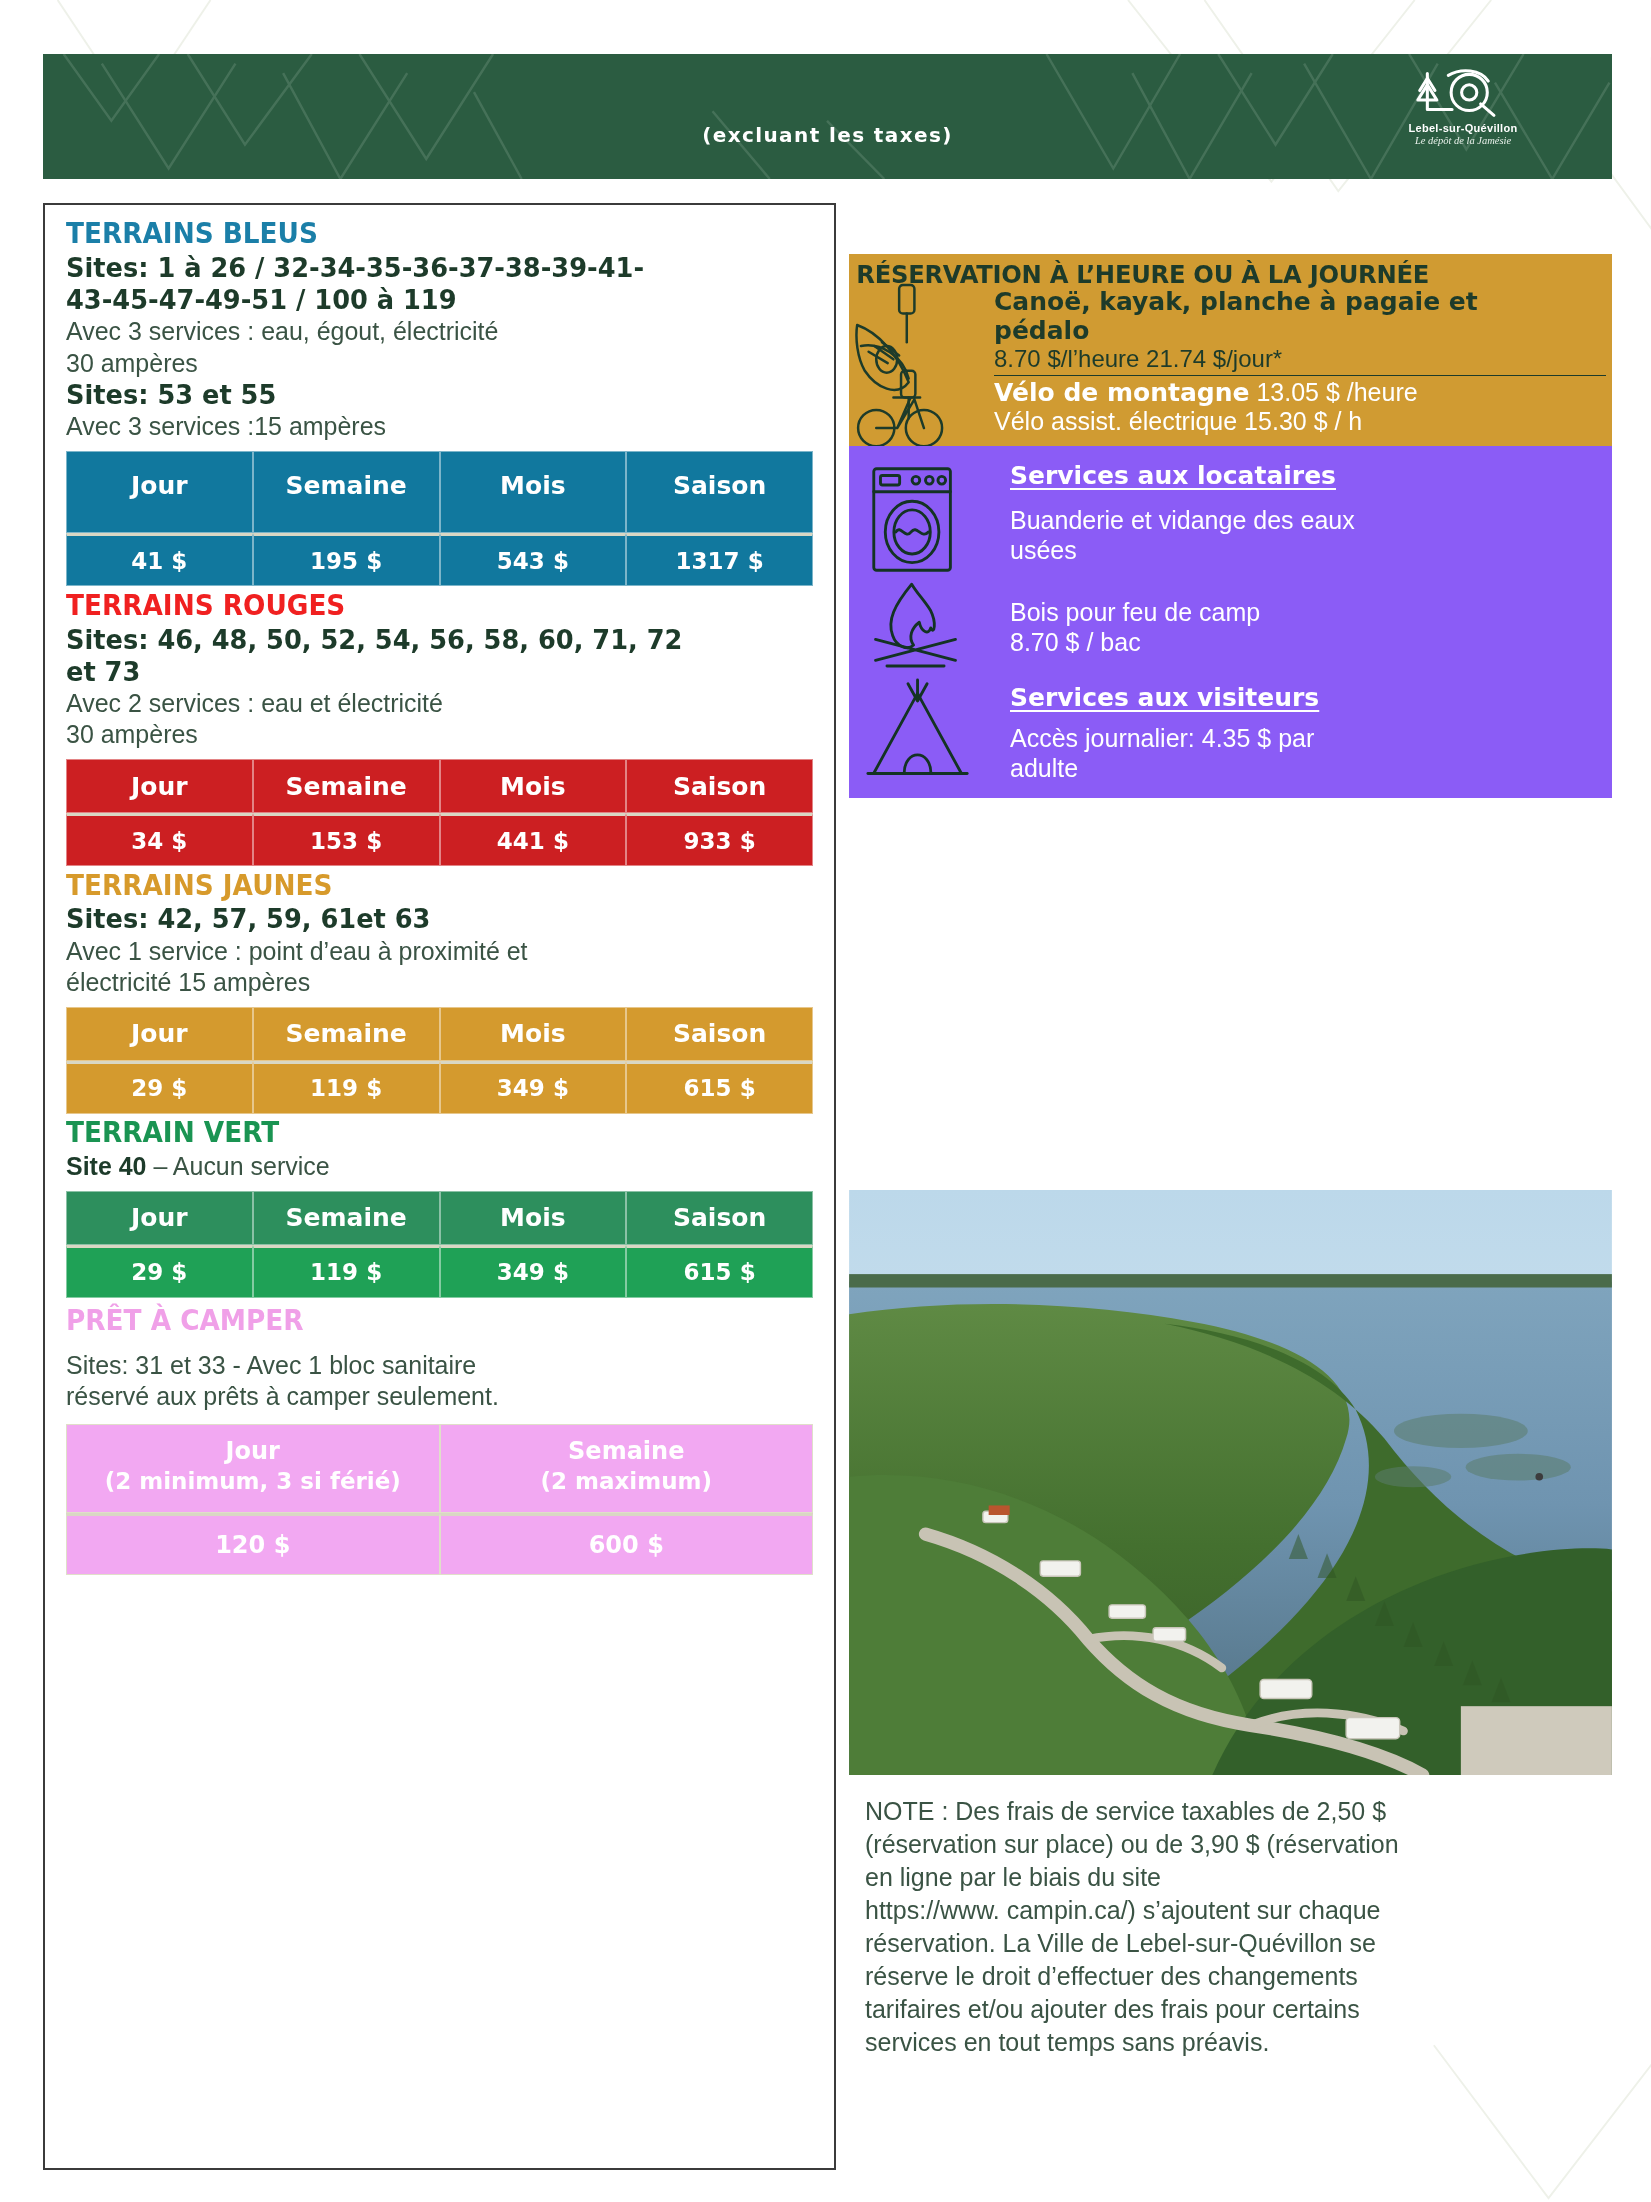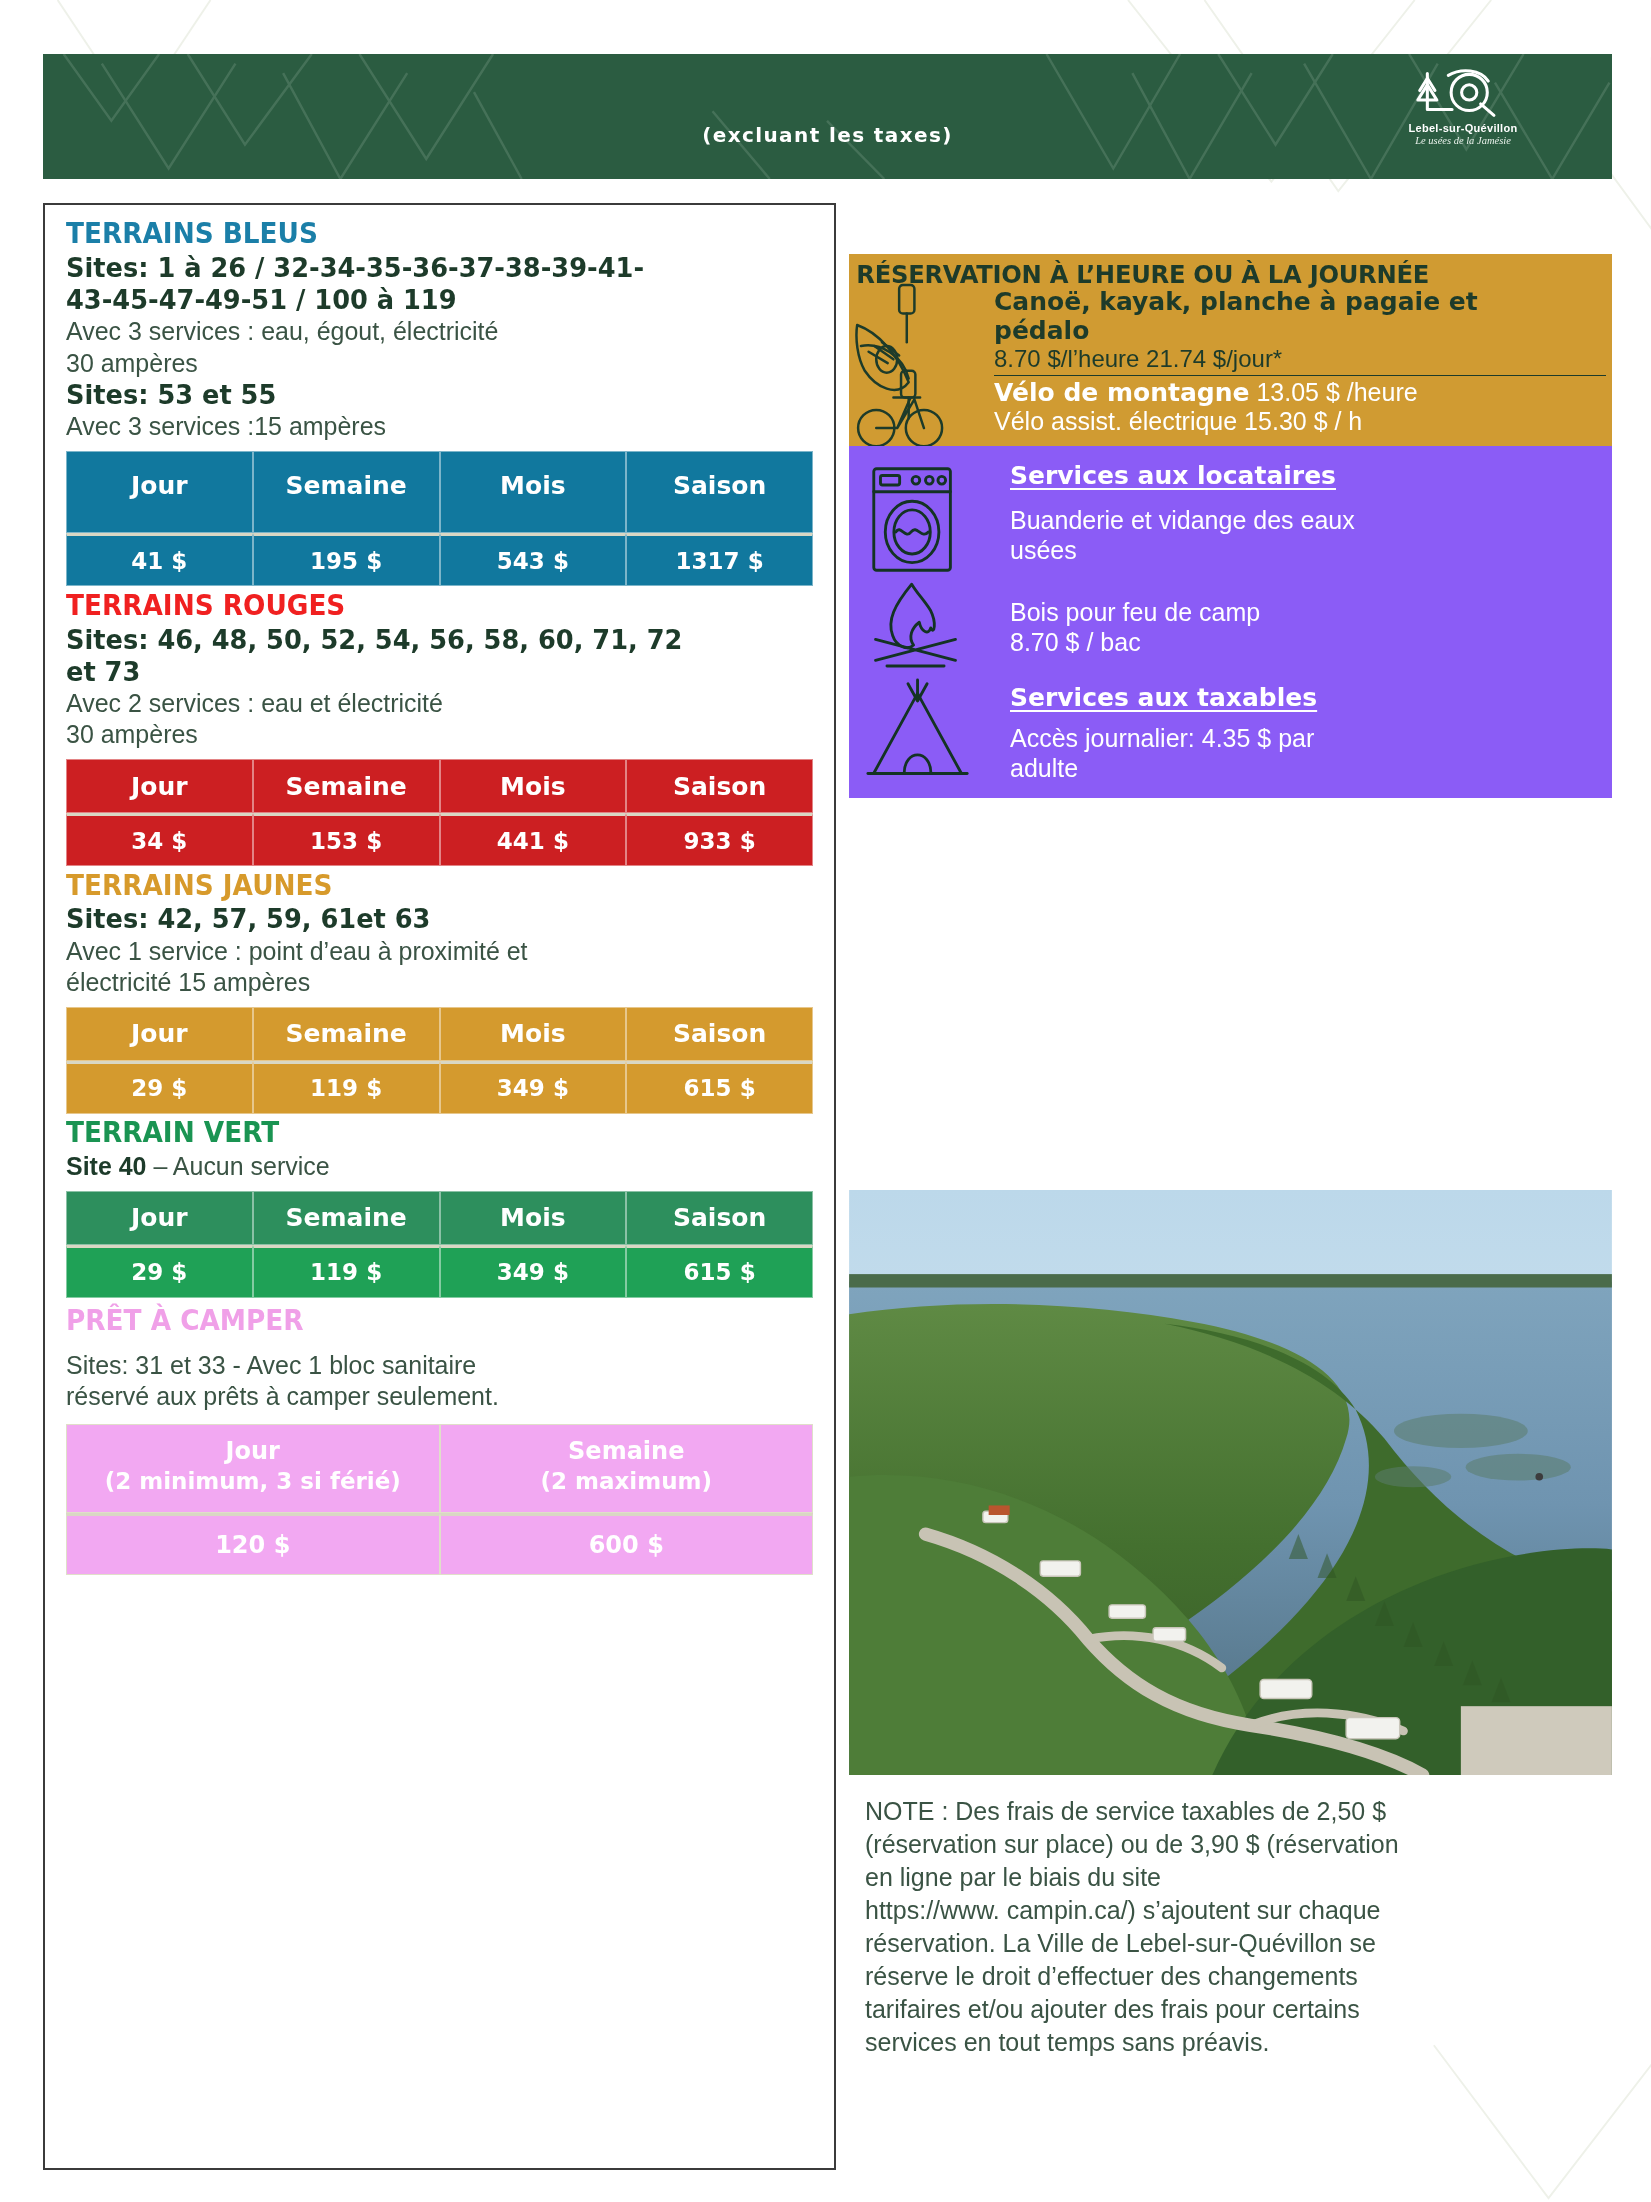--- a/index.html
+++ b/index.html
@@ -340,21 +340,21 @@
         <path d="M22 50 L22 12 M22 50 L48 50"></path>
         <path d="M12 40 L22 24 L32 40 Z"></path>
         <path d="M14 30 L22 17 L30 30"></path>
         <circle cx="66" cy="32" r="19"></circle>
         <circle cx="66" cy="32" r="8"></circle>
         <path d="M78 44 L92 56"></path>
         <path d="M44 14 C58 6, 78 8, 86 20"></path>
       </g>
     </svg>
     <div class="logo-name">Lebel-sur-Quévillon</div>
-    <div class="logo-tag">Le usées de la Jamésie</div>
+    <div class="logo-tag">Le dépôt de la Jamésie</div>
   </div>
 </div>
 
 <div class="left-panel">
 
   <div class="cat-title blue">TERRAINS BLEUS</div>
   <div class="sites-line">Sites: 1 à 26 / 32-34-35-36-37-38-39-41-</div>
   <div class="sites-line">43-45-47-49-51 / 100 à 119</div>
   <div class="desc-line">Avec 3 services : eau, égout, électricité</div>
   <div class="desc-line">30 ampères</div>
@@ -525,21 +525,21 @@
       <path d="M10 84 L94 62 M10 62 L94 84"></path>
       <path d="M22 90 L82 90"></path>
     </g>
   </svg>
   <div class="gp-row" style="top:151px;">
     <div class="g-text">Bois  pour feu de camp</div>
     <div class="g-text">8.70 $ / bac</div>
   </div>
 
   <div class="gp-row" style="top:237px;">
-    <div class="g-head">Services aux taxables</div>
+    <div class="g-head">Services aux visiteurs</div>
   </div>
 
   <svg class="g-icon" style="top:228px;" width="105" height="115" viewBox="0 0 110 120">
     <g fill="none" stroke="#143324" stroke-width="3" stroke-linecap="round" stroke-linejoin="round">
       <path d="M54 6 L54 28 M44 10 L54 28 M64 10 L54 28"></path>
       <path d="M54 20 L8 104 M54 20 L100 104"></path>
       <path d="M2 104 L106 104"></path>
       <path d="M40 104 C40 78, 68 78, 68 104"></path>
     </g>
   </svg>

